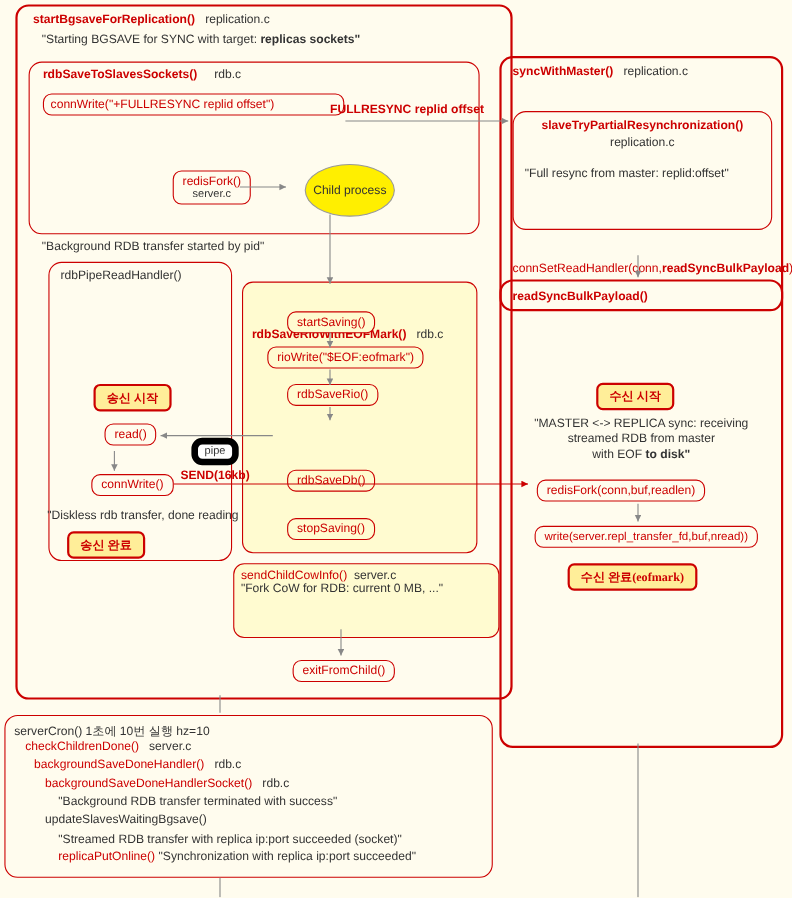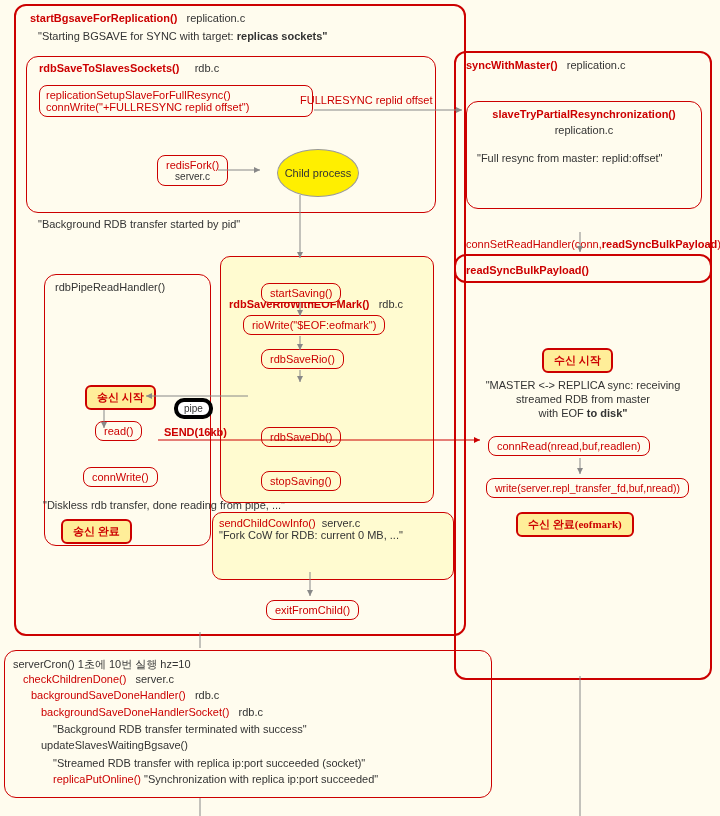--- a/index.html
+++ b/index.html
@@ -6,56 +6,55 @@
 .box { position:absolute; border:2px solid #c00; border-radius:12px; }
 .fn { color:#c00; font-weight:bold; }
 .fnn { color:#c00; }
 .file { color:#333; }
 .txt { color:#333; position:absolute; }
 .yellow-box { background:#fffbd0; border:1px solid #c00; border-radius:10px; position:absolute; }
 .call { border:1px solid #c00; border-radius:8px; padding:3px 8px; color:#c00; position:absolute; background:#fffcee; text-align:center; }
 .call.yb { background:#fffbd0; }
 .badge { border:2px solid #c00; border-radius:6px; background:#ffee99; color:#c00; font-weight:bold; padding:3px 10px; position:absolute; text-align:center;font-family:Liberation Serif, serif; }
 .oval { background:#ffef00; border:1px solid #999; border-radius:50%; color:#333; text-align:center; position:absolute; display:flex; align-items:center; justify-content:center; }
-.pipe { border:4px solid #000000; border-radius:10px; background:#fff; padding:1px 6px; font-size:10px; color:#333; position:absolute; }
+.pipe { border:6px solid #000000; border-radius:10px; background:#fff; padding:1px 6px; font-size:10px; color:#333; position:absolute; }
 svg.arrows { position:absolute; top:0; left:0; pointer-events:none; }
 </style>
 </head>
 <body>
 
 <div class="box" style="left:14px; top:4px; width:428px; height:628px;padding-left:20px;">
   <div class="txt" style="left:14px; top:6px;">
     <span class="fn">startBgsaveForReplication()</span>&nbsp;&nbsp;
     <span class="file">replication.c</span>
   </div>
   <div class="txt" style="left:22px; top:24px;">
     <span>"Starting BGSAVE for SYNC with target: </span><b>replicas  sockets"</b>
   </div>
 
   <div class="box" style="left:10px; top:50px; width:408px; height:155px; border-width:1px;">
     <div class="txt" style="left:12px; top:5px;">
       <span class="fn">rdbSaveToSlavesSockets()</span>&nbsp;&nbsp;&nbsp;&nbsp;
       <span class="file">rdb.c</span>
     </div>
     <div class="call" style="left:12px; top:28px; width:260px; text-align:left; padding:3px 6px;">
-      <div>replicationSetupSlaveForFullResync()</div>
       <div>connWrite("+FULLRESYNC replid offset")</div>
     </div>
     <div class="call" style="left:130px; top:98px;">
       <div class="fnn">redisFork()</div>
       <div class="file" style="color:#333;font-size:10px;">server.c</div>
     </div>
     <div class="oval" style="left:250px; top:92px; width:80px; height:46px;">
       <span>Child process</span>
     </div>
   </div>
 
   <div class="txt" style="left:22px; top:212px;">"Background RDB transfer started by pid"</div>
 
-  <div class="box" style="left:28px; top:232px; width:165px; height:270px; border-width:1px;margin-top:36px;">
+  <div class="box" style="left:28px; top:232px; width:165px; height:270px; border-width:1px;">
     <div class="txt fnn" style="left:10px; top:6px;">rdbPipeReadHandler()</div>
     <div class="badge" style="left:40px; top:110px;">송신 시작</div>
     <div class="call" style="left:50px; top:146px;">read()</div>
     <div class="call" style="left:38px; top:192px;">connWrite()</div>
     <div class="txt" style="left:-2px; top:224px; width:300px;">"Diskless rdb transfer, done reading from pipe, ..."</div>
     <div class="badge" style="left:16px; top:244px;">송신 완료</div>
   </div>
 
   <div class="yellow-box" style="left:204px; top:250px; width:212px; height:245px;">
     <div class="txt" style="left:8px; top:5px;margin-top:36px;">
@@ -71,21 +70,21 @@
   <div class="pipe" style="left:158px; top:392px;">pipe</div>
   <div class="txt" style="left:148px; top:420px; color:#c00; font-weight:bold;"><span>SEND(16kb)</span></div>
 
   <div class="yellow-box" style="left:196px; top:506px; width:228px; height:58px; padding:4px 6px;">
     <div><span class="fnn">sendChildCowInfo()</span>&nbsp;&nbsp;<span class="file">server.c</span></div>
     <div style="color:#333;">"Fork CoW for RDB: current 0 MB, ..."</div>
   </div>
   <div class="call" style="left:250px; top:594px;">exitFromChild()</div>
 </div>
 
-<div class="txt" style="left:300px; top:94px; color:#c00; font-weight:normal;"><span>FULLRESYNC replid offset</span></div>
+<div class="txt" style="left:300px; top:94px; color:#c00; font-weight:bold;"><span>FULLRESYNC replid offset</span></div>
 
 <div class="box" style="left:454px; top:4px; width:254px; height:228px;margin-top:47px;">
   <div class="txt" style="left:10px; top:6px;">
     <span class="fn">syncWithMaster()</span>&nbsp;&nbsp;
     <span class="file">replication.c</span>
   </div>
   <div class="box" style="left:10px; top:48px; width:234px; height:106px; border-width:1px;">
     <div class="txt" style="left:0px; top:6px; width:234px; text-align:center;"><span class="fn">slaveTryPartialResynchronization()</span></div>
     <div class="txt file" style="left:0px; top:22px; width:234px; text-align:center;">replication.c</div>
     <div class="txt" style="left:10px; top:50px;">"Full resync from master: replid:offset"</div>
@@ -96,26 +95,26 @@
 </div>
 
 <div class="box" style="left:454px; top:254px; width:254px; height:422px;">
   <div class="txt" style="left:10px; top:8px;"><span class="fn">readSyncBulkPayload()</span></div>
   <div class="badge" style="left:86px; top:92px;">수신 시작</div>
   <div class="txt" style="left:0px; top:122px; width:254px; text-align:center; line-height:14px;">
     <div>"MASTER &lt;-&gt; REPLICA sync: receiving</div>
     <div>streamed  RDB from master</div>
     <div><span>with EOF </span><b>to disk"</b></div>
   </div>
-  <div class="call" style="left:32px; top:180px;">connRead(nread,buf,readlen)</div>
+  <div class="call" style="left:32px; top:180px;">redisFork(conn,buf,readlen)</div>
   <div class="call" style="left:10px; top:222px; font-size:10.5px;margin-left:20px;">write(server.repl_transfer_fd,buf,nread))</div>
   <div class="badge" style="left:60px; top:256px;">수신 완료(eofmark)</div>
 </div>
 
-<div class="box" style="left:4px; top:650px; width:442px; height:146px; border-width:1px;padding-left:44px;">
+<div class="box" style="left:4px; top:650px; width:442px; height:146px; border-width:1px;">
   <div class="txt fnn" style="left:8px; top:6px;">serverCron() 1초에 10번 실행 hz=10</div>
   <div class="txt" style="left:18px; top:22px;"><span class="fnn">checkChildrenDone()</span>&nbsp;&nbsp;&nbsp;<span class="file">server.c</span></div>
   <div class="txt" style="left:26px; top:38px;"><span class="fnn">backgroundSaveDoneHandler()</span>&nbsp;&nbsp;&nbsp;<span class="file">rdb.c</span></div>
   <div class="txt" style="left:36px; top:55px;"><span class="fnn">backgroundSaveDoneHandlerSocket()</span>&nbsp;&nbsp;&nbsp;<span class="file">rdb.c</span></div>
   <div class="txt" style="left:48px; top:72px;">"Background RDB transfer terminated with success"</div>
   <div class="txt fnn" style="left:36px; top:88px;">updateSlavesWaitingBgsave()</div>
   <div class="txt" style="left:48px; top:106px;">"Streamed RDB transfer with replica ip:port succeeded (socket)"</div>
   <div class="txt" style="left:48px; top:122px;"><span class="fnn">replicaPutOnline()</span>&nbsp;<span>"Synchronization with replica ip:port succeeded"</span></div>
 </div>
 

